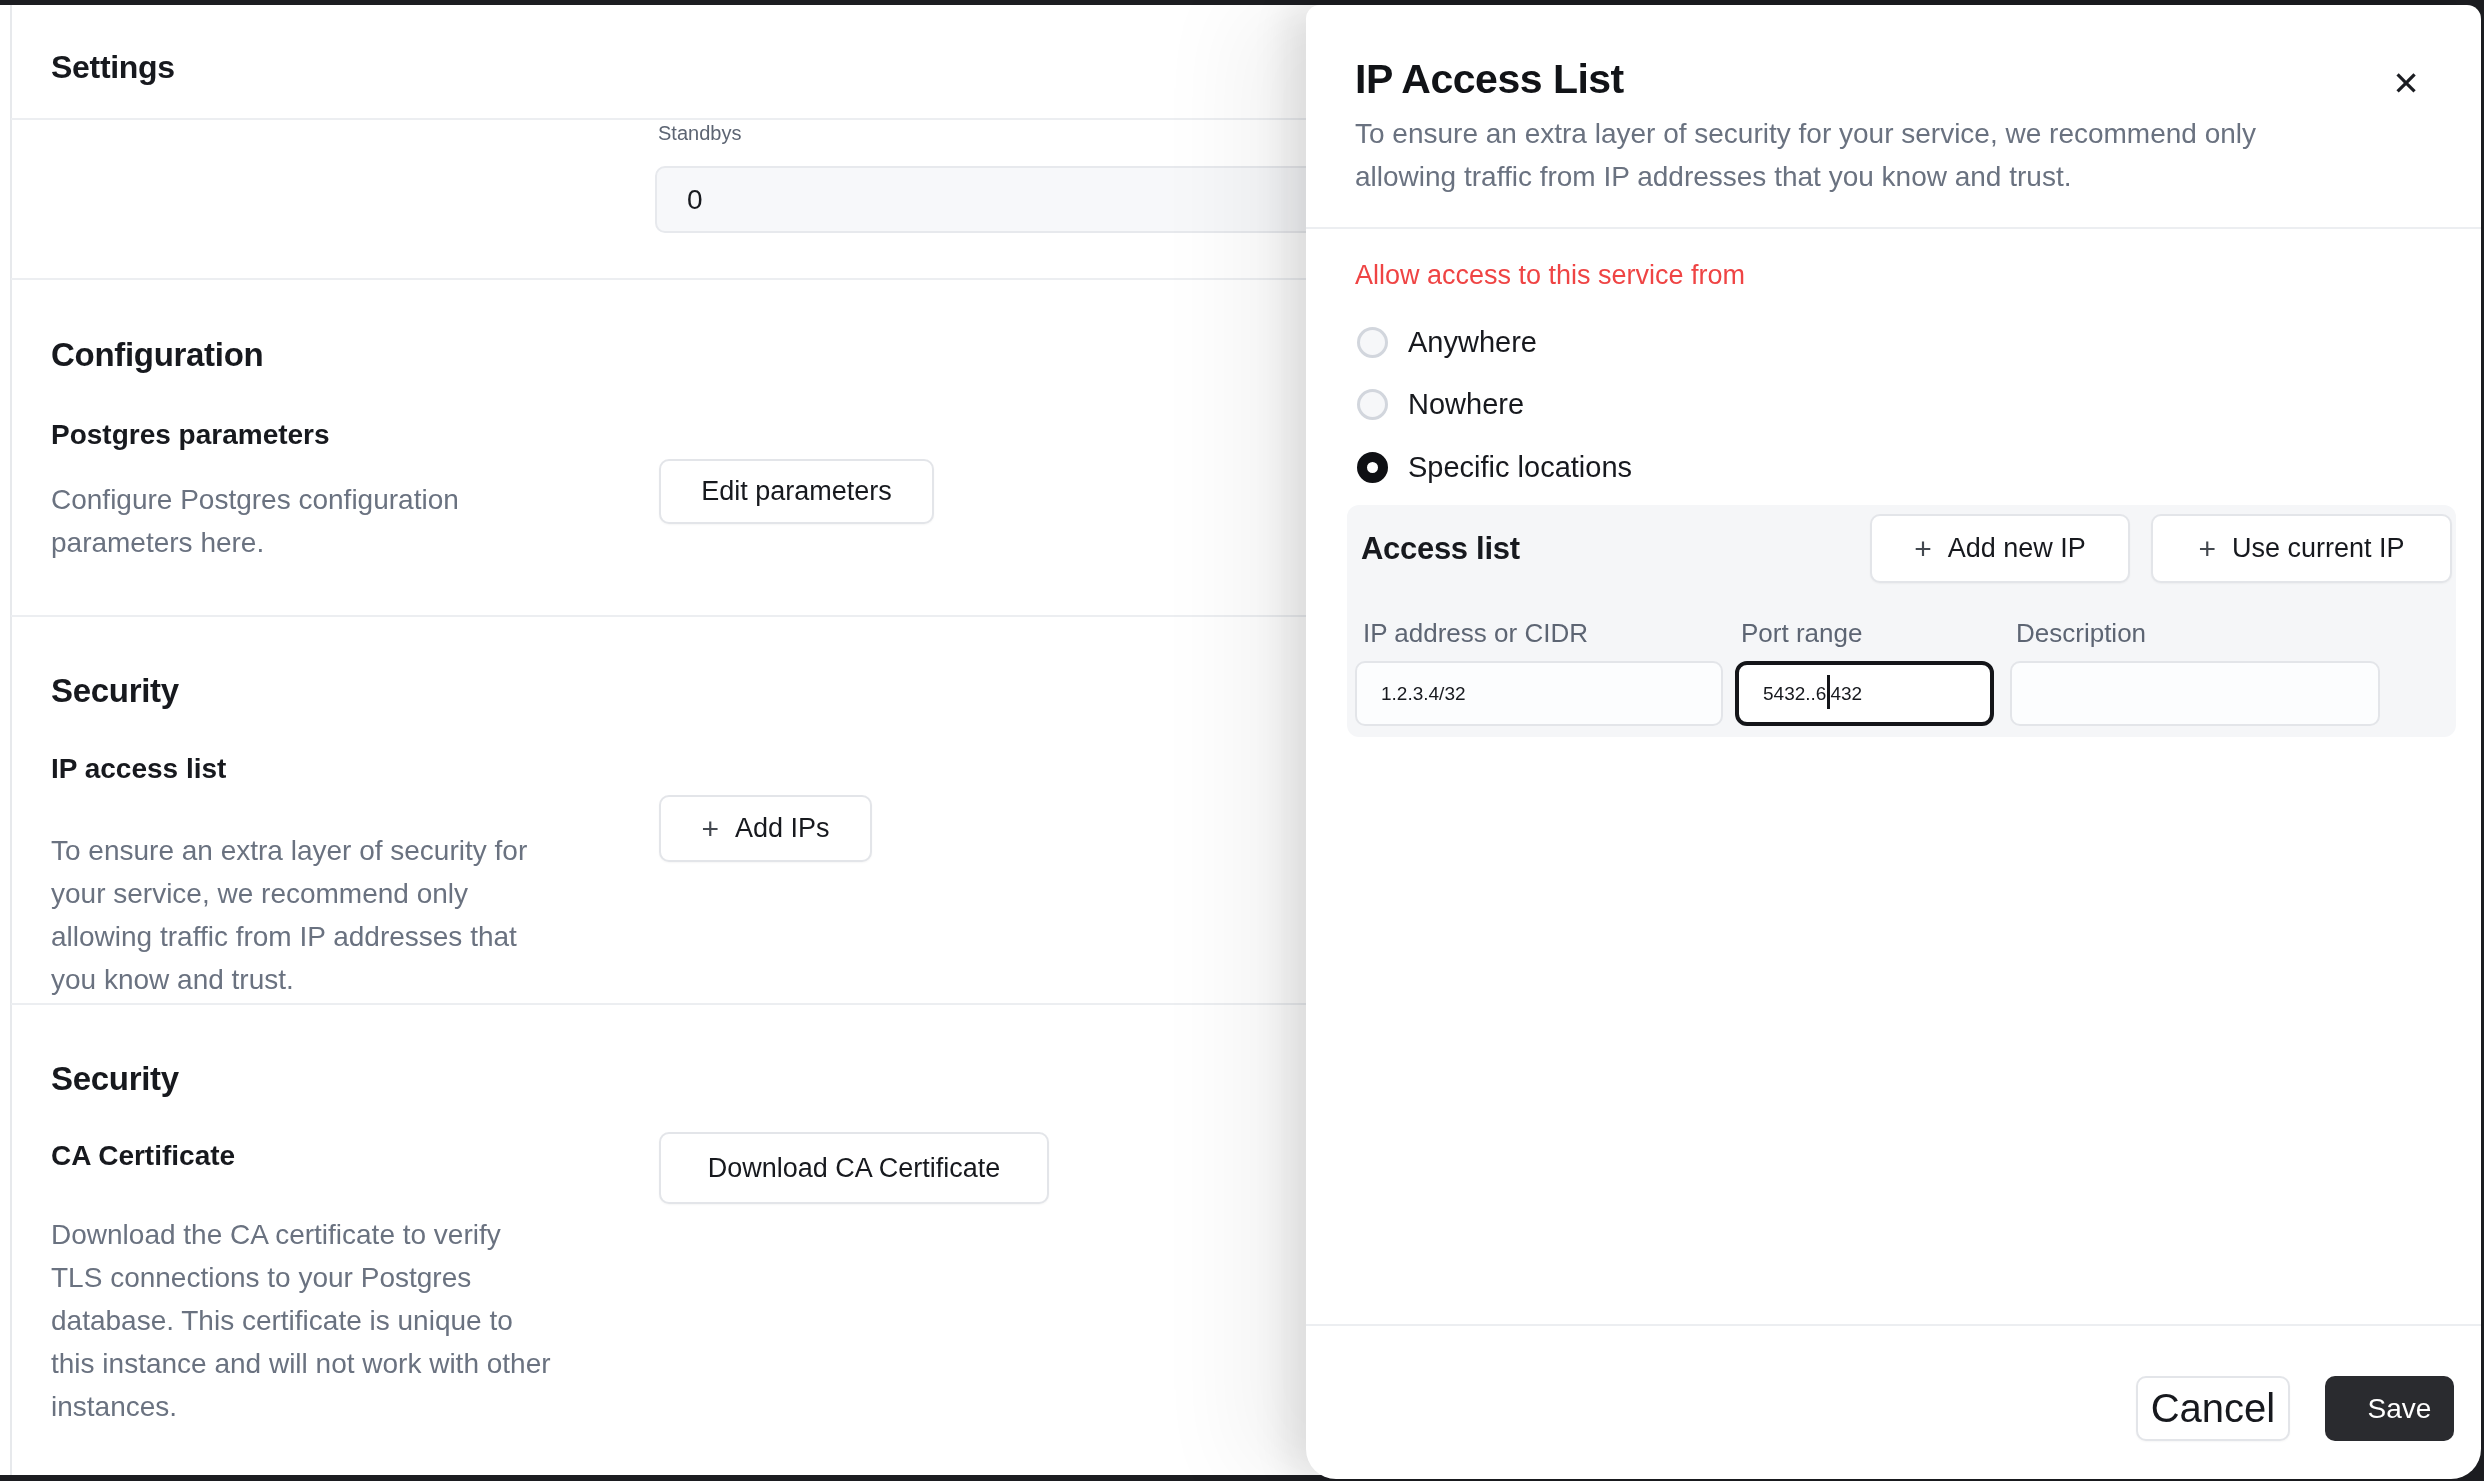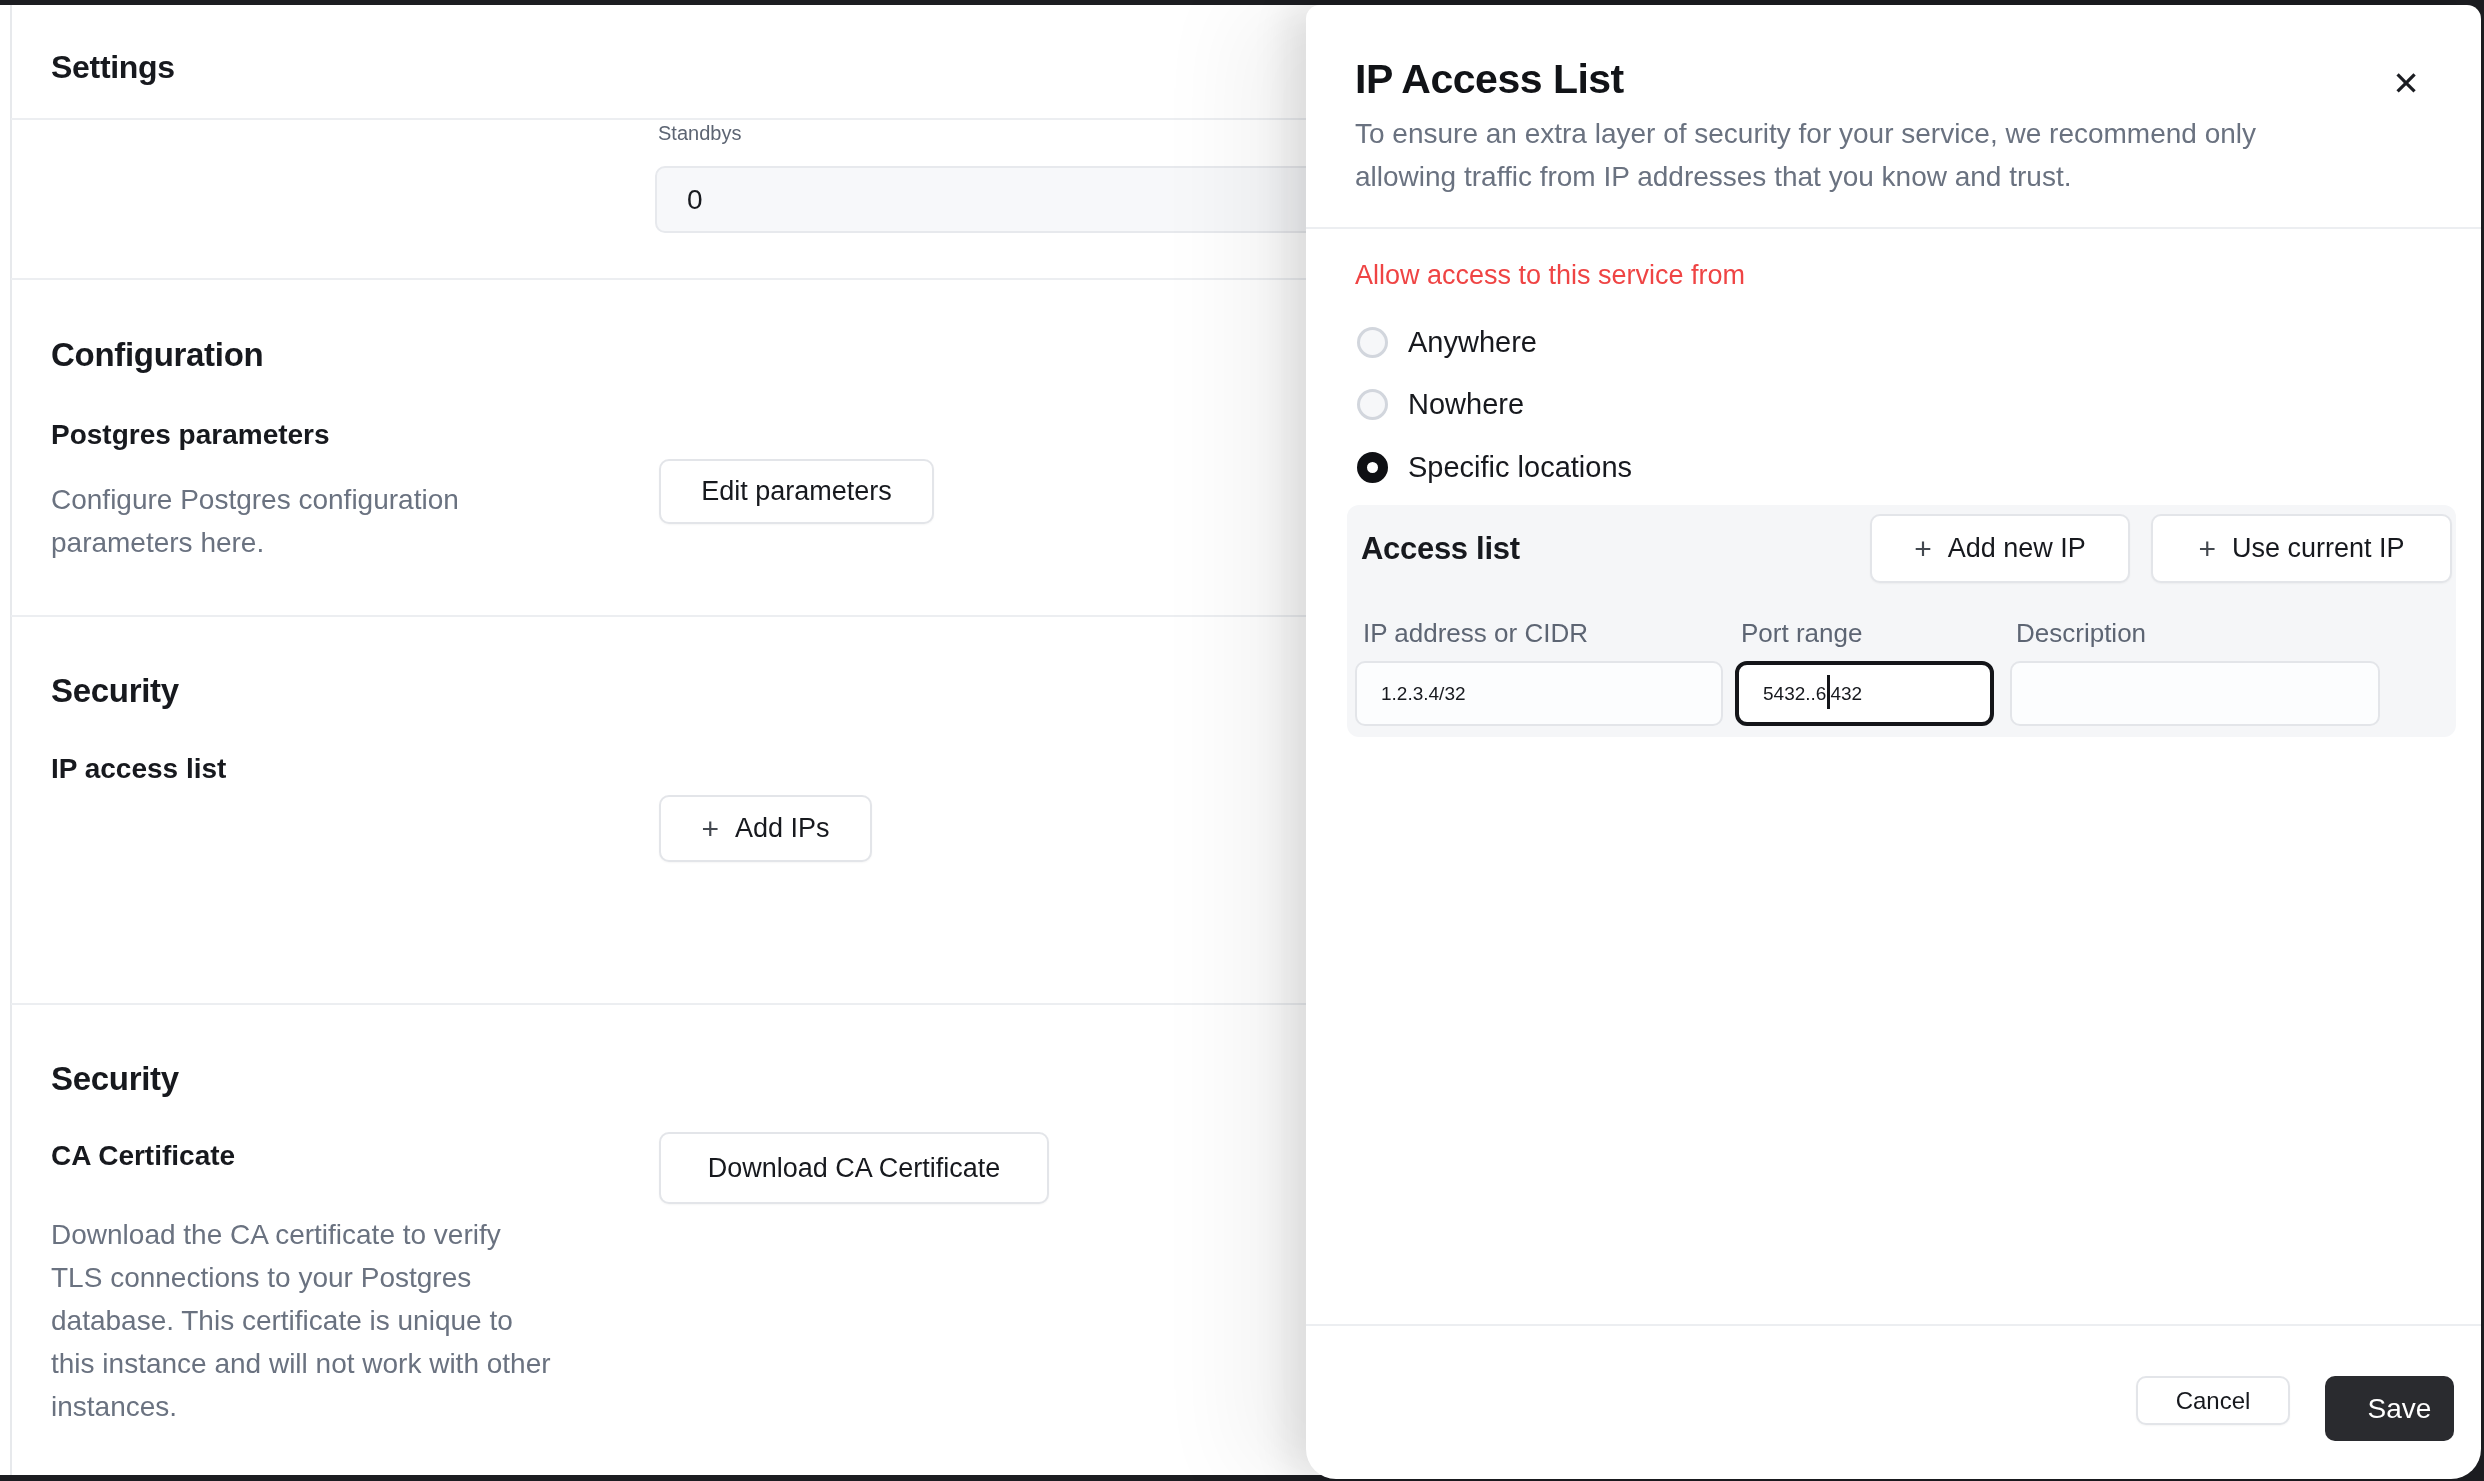--- a/index.html
+++ b/index.html
@@ -131,21 +131,21 @@
     line-height:57px;
   }
   .desc-input { left:663px; width:370px; }
   .caret {
     display:inline-block; width:3px; height:34px; background:#141519;
     vertical-align:middle; margin:0 0 6px 1px;
   }
 
   
   .drawer-footer-divider { position:absolute; left:0; right:0; top:1319px; height:2px; background:#eceef1; }
-  .cancel-btn { position:absolute; left:830px;  top:1371px; width:154px; height:49px; font-size:24px; }
+  .cancel-btn { position:absolute; left:830px;  top:1371px; width:154px; height:65px; font-size:40px; }
   .save-btn {
     position:absolute; left:1019px; top:1371px; width:129px; height:65px;
     display:inline-flex; align-items:center; justify-content:center;
     background:#2a2b2f; color:#ffffff; border:none; border-radius:10px;
     font-size:28px; font-family:inherit; cursor:pointer;padding-left:20px;
   }
 </style>
 </head>
 <body>
 
@@ -169,20 +169,24 @@
 parameters here.</div>
 
     <div class="hdivider div-3"></div>
 
     <div class="section-heading" style="top:667px;">Security</div>
     <div class="bold-label" style="top:748px;">IP access list</div>
     <button class="btn add-ips-btn">
         <span class="plus-glyph">+</span>
         <span>Add IPs</span>
       </button>
+    <div class="desc-text" style="top:824px;">To ensure an extra layer of security for
+your service, we recommend only
+allowing traffic from IP addresses that
+you know and trust.</div>
 
     <div class="hdivider div-4"></div>
 
     <div class="section-heading" style="top:1055px;">Security</div>
     <div class="bold-label" style="top:1135px;">CA Certificate</div>
     <button class="btn download-ca-btn">Download CA Certificate</button>
     <div class="desc-text" style="top:1208px;">Download the CA certificate to verify
 TLS connections to your Postgres
 database. This certificate is unique to
 this instance and will not work with other

